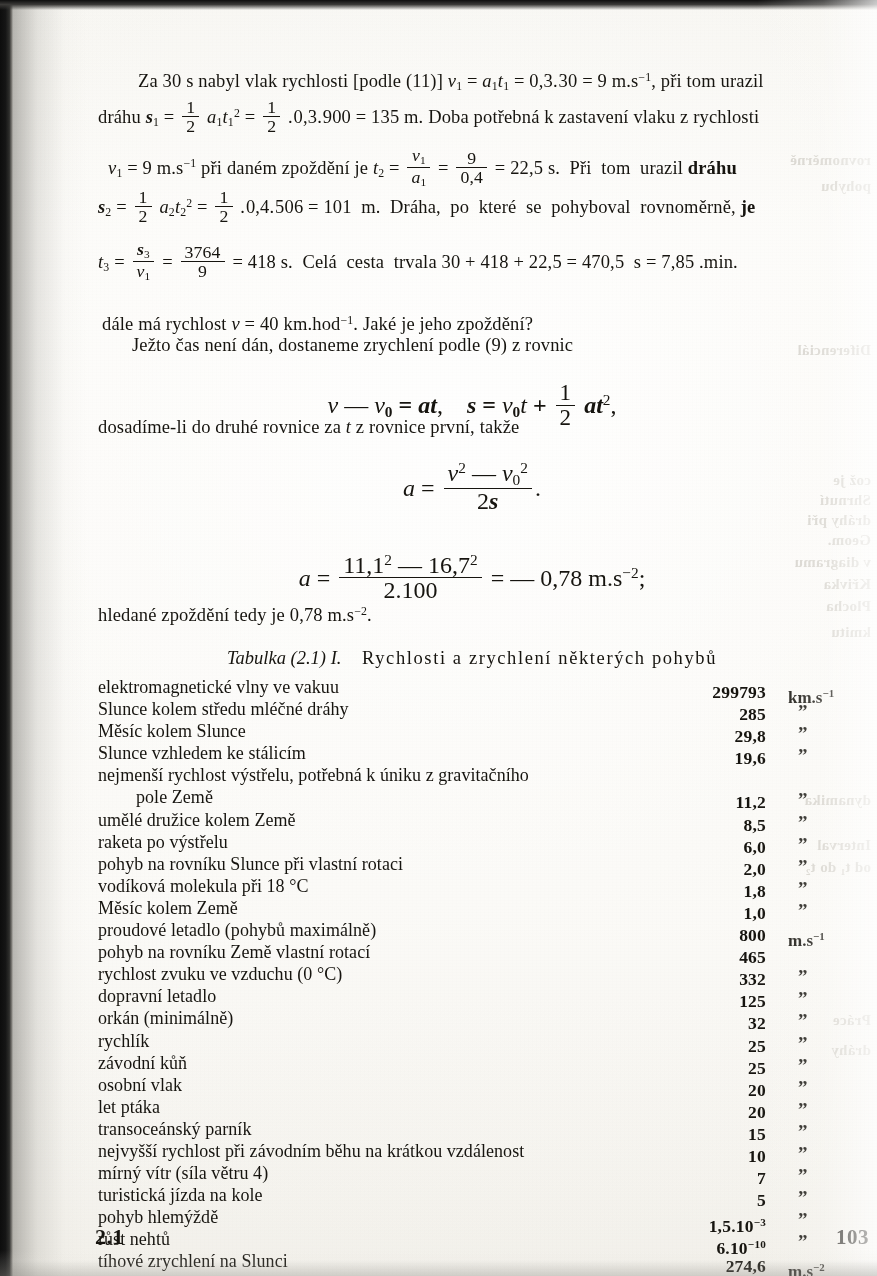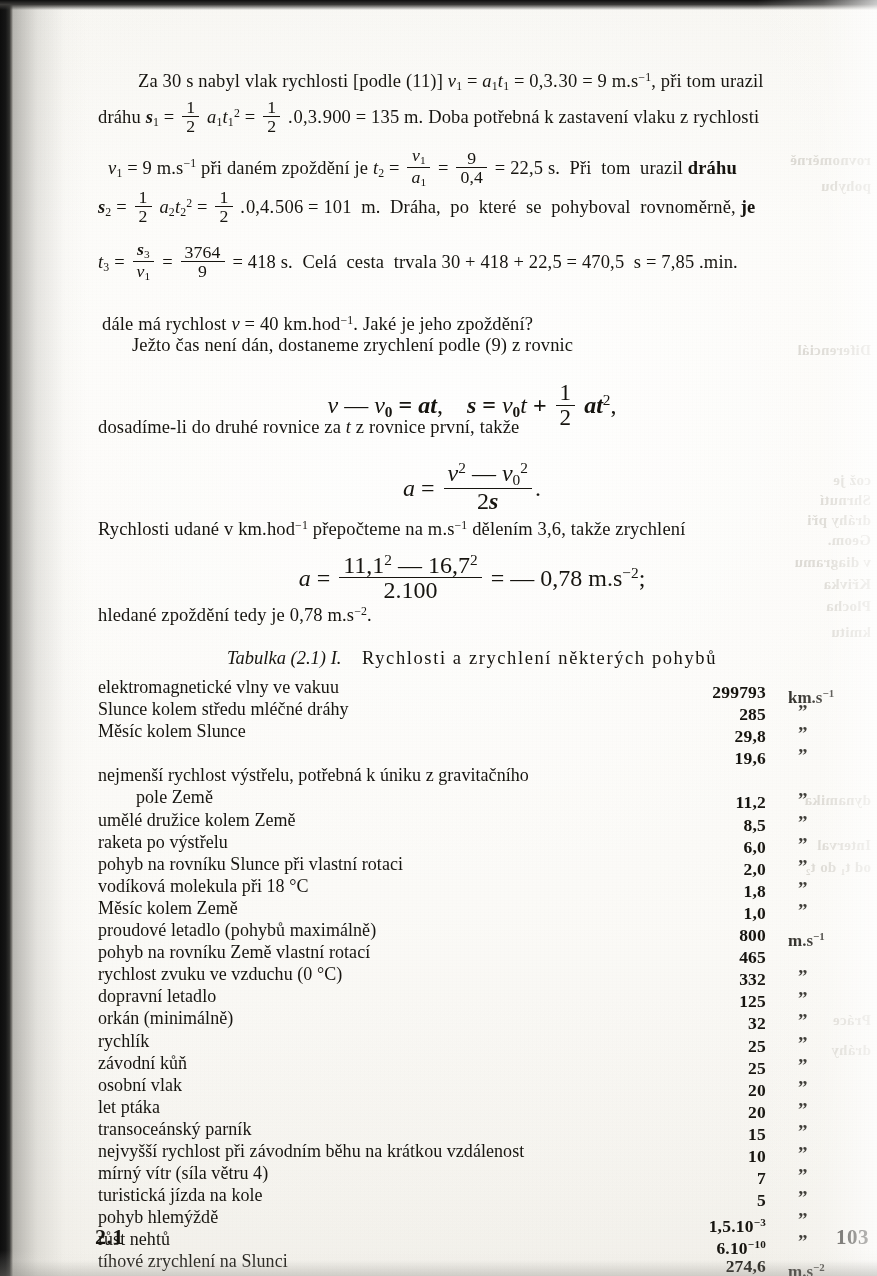--- a/index.html
+++ b/index.html
@@ -270,23 +270,20 @@
     </div>
 
     <div class="mline" style="left:0px; top:417px;">
       dosadíme-li do druhé rovnice za <i>t</i> z rovnice první, takže
     </div>
 
     <div class="ctr" style="top:460px;">
       <i>a</i> = <span class="frac" style="font-size:1em;"><span class="num"><i>v</i><sup>2</sup> — <i>v</i><sub>0</sub><sup>2</sup></span><span class="den">2<span class="bi">s</span></span></span>.
     </div>
 
-    <div class="mline" style="left:0px; top:518px;">
-      Rychlosti udané v km.hod<sup>−1</sup> přepočteme na m.s<sup>−1</sup> dělením 3,6, takže zrychlení
-    </div>
 
     <div class="ctr" style="top:552px;">
       <i>a</i> = <span class="frac" style="font-size:1em;"><span class="num">11,1<sup>2</sup> — 16,7<sup>2</sup></span><span class="den">2.100</span></span>
       = — 0,78 m.s<sup>−2</sup>;
     </div>
 
     <div class="mline" style="left:0px; top:604px;">
       hledané zpoždění tedy je 0,78 m.s<sup>−2</sup>.
     </div>
 
@@ -306,20 +303,21 @@
           <div class="label">Slunce kolem středu mléčné dráhy</div>
           <div class="val">285</div>
           <div class="unit ditto">”</div>
         </div>
         <div class="row">
           <div class="label">Měsíc kolem Slunce</div>
           <div class="val">29,8</div>
           <div class="unit ditto">”</div>
         </div>
         <div class="row">
+          <div class="label">Slunce vzhledem ke stálicím</div>
           <div class="val">19,6</div>
           <div class="unit ditto">”</div>
         </div>
         <div class="row">
           <div class="label">nejmenší rychlost výstřelu, potřebná k úniku z gravitačního</div>
         </div>
         <div class="row">
           <div class="label indent">pole Země</div>
           <div class="val">11,2</div>
           <div class="unit ditto">”</div>

